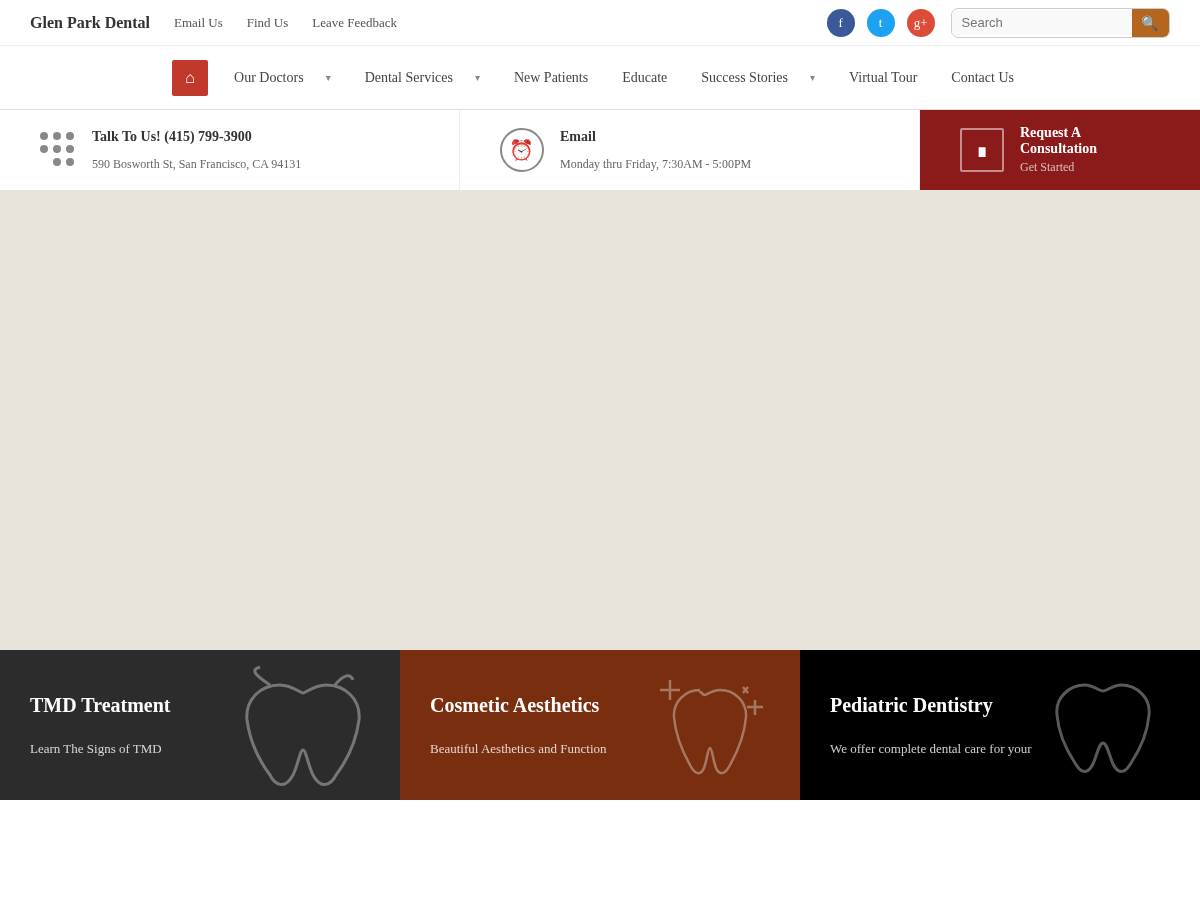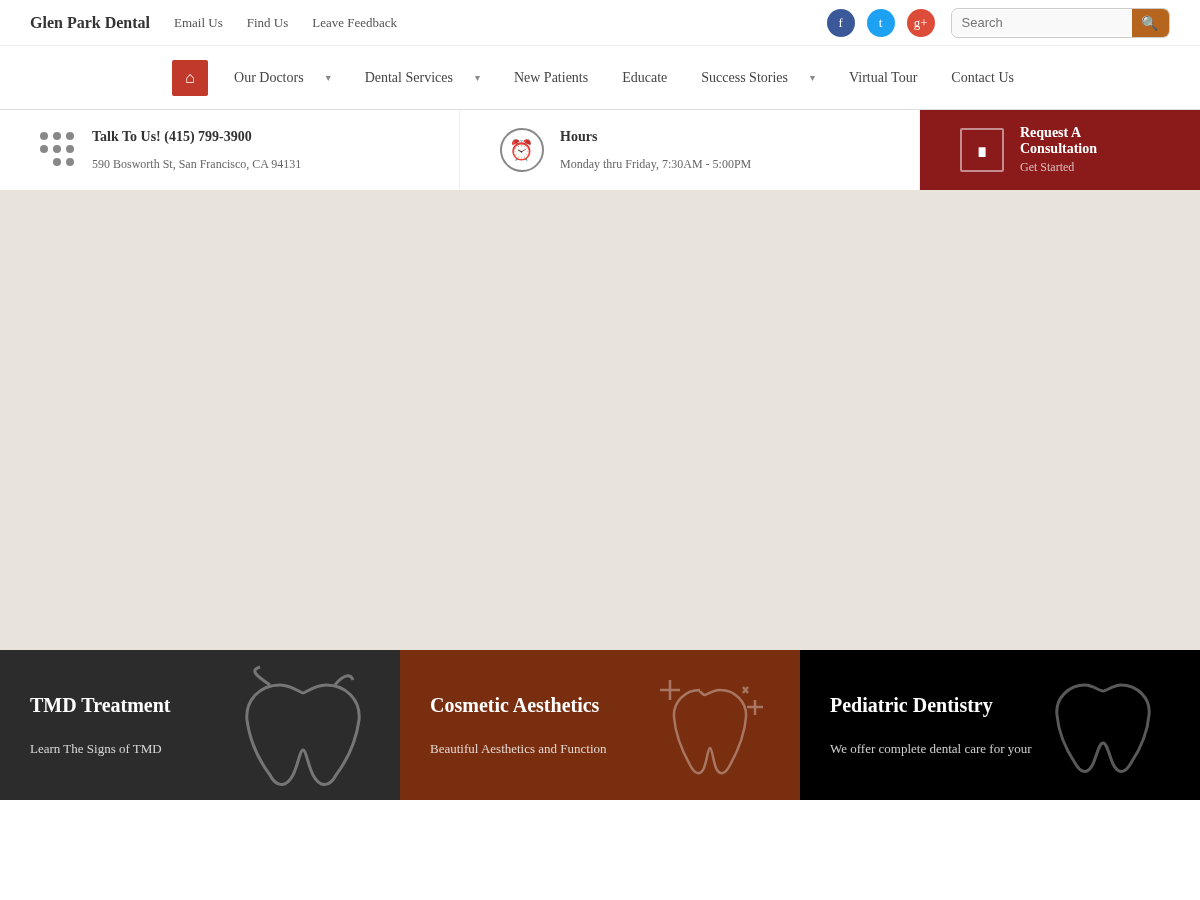--- a/index.html
+++ b/index.html
@@ -309,21 +309,21 @@
         <div class="info-dot"></div>
     </div>
     <div class="info-text">
       <h3>Talk To Us! (415) 799-3900</h3>
       <p>590 Bosworth St, San Francisco, CA 94131</p>
     </div>
   </div>
   <div class="info-section">
     <div class="info-icon">⏰</div>
     <div class="info-text">
-      <h3>Hours</h3>
+      <h3>Email</h3>
       <p>Monday thru Friday, 7:30AM - 5:00PM</p>
     </div>
   </div>
   <div class="consultation-section">
     <div class="consultation-icon">∎</div>
     <div class="consultation-text">
       <h3>Request A Consultation</h3>
       <p>Get Started</p>
     </div>
   </div>

